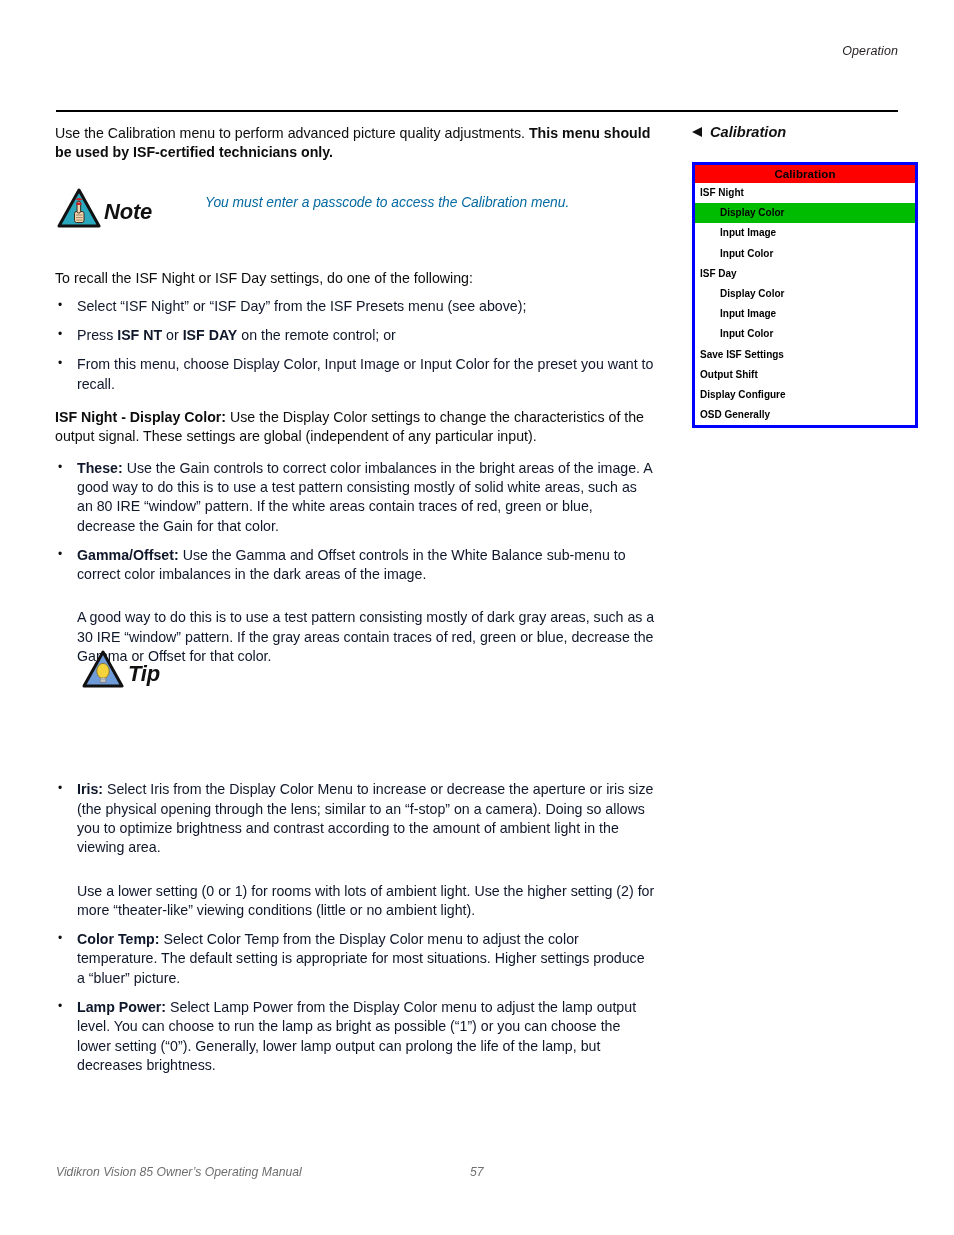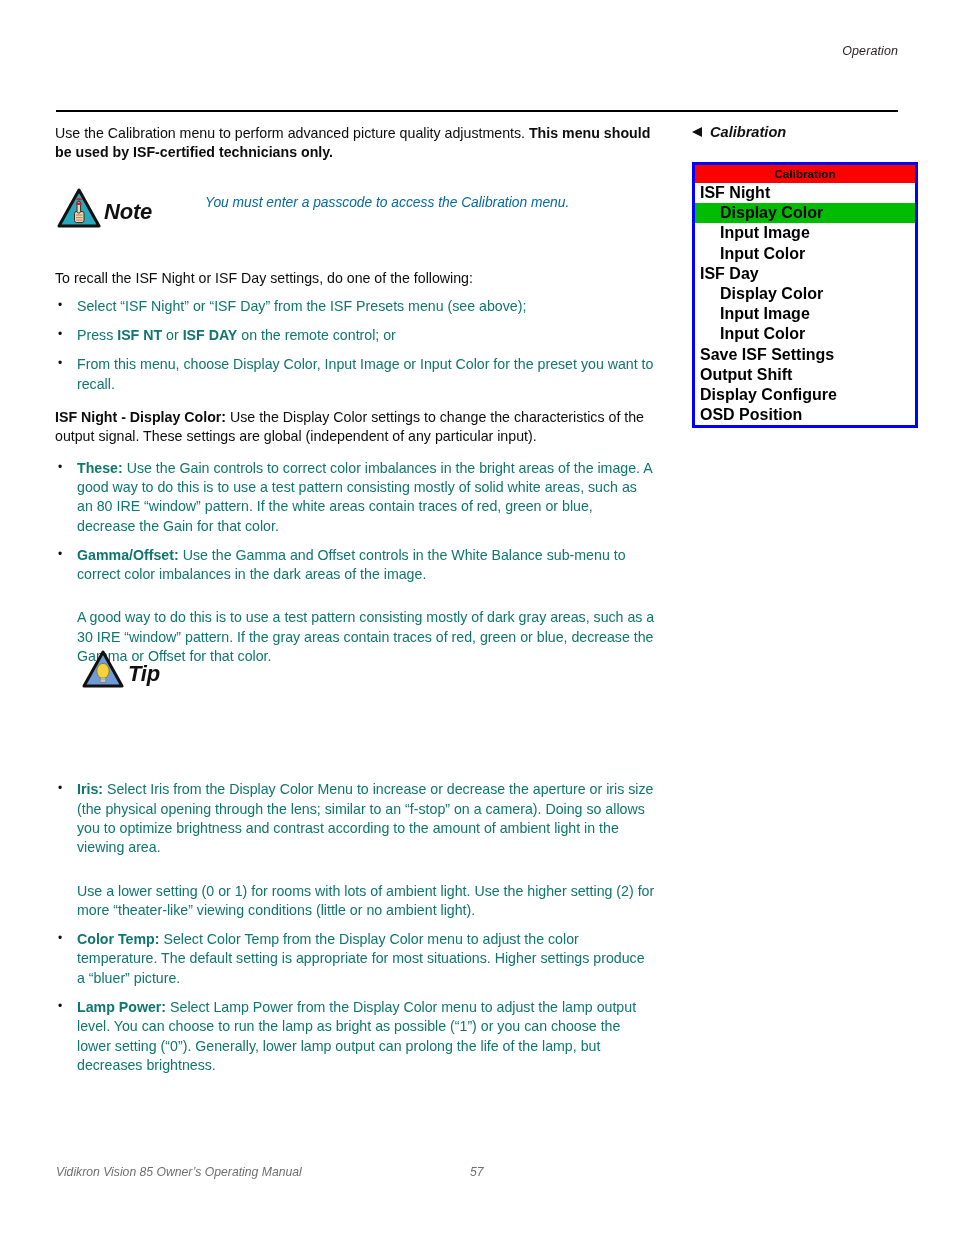--- a/index.html
+++ b/index.html
@@ -63,21 +63,21 @@
   .bullet-list {
     list-style: none;
     margin: 0;
     padding: 0;
   }
   .bullet-item {
     position: relative;
     padding-left: 22px;
     font-size: 14.2px;
     line-height: 19.3px;
-    color: #0f766e;
+    color: #0f172a;
     margin-bottom: 10px;
   }
   .bullet-item:before {
     content: "\2022";
     position: absolute;
     left: 3px;
     top: -1px;
     font-size: 12px;
     line-height: 19.3px;
     color: #0d0d0d;
@@ -183,21 +183,21 @@
   .osd-title {
     background: #ff0000;
     color: #000000;
     font-size: 11.5px;
     font-weight: bold;
     text-align: center;
     padding: 2.5px 0 3.5px 0;
     letter-spacing: 0.1px;
   }
   .osd-row {
-    font-size: 16px;
+    font-size: 10px;
     font-weight: bold;
     color: #000000;
     padding: 3.0px 0 3.2px 5px;
     line-height: 14px;
     background: #ffffff;
     white-space: nowrap;
   }
   .osd-row.indent { padding-left: 25px; }
   .osd-row.selected { background: #00bc00; }
 
@@ -314,21 +314,21 @@
       <div class="osd-row indent selected">Display Color</div>
       <div class="osd-row indent">Input Image</div>
       <div class="osd-row indent">Input Color</div>
       <div class="osd-row">ISF Day</div>
       <div class="osd-row indent">Display Color</div>
       <div class="osd-row indent">Input Image</div>
       <div class="osd-row indent">Input Color</div>
       <div class="osd-row">Save ISF Settings</div>
       <div class="osd-row">Output Shift</div>
       <div class="osd-row">Display Configure</div>
-      <div class="osd-row">OSD Position</div>
+      <div class="osd-row">OSD Generally</div>
     </div>
   </div>
 
   <div class="footer">
     <span class="f-left">Vidikron Vision 85 Owner’s Operating Manual</span>
     <span class="f-page">57</span>
   </div>
 
 </div>
 

